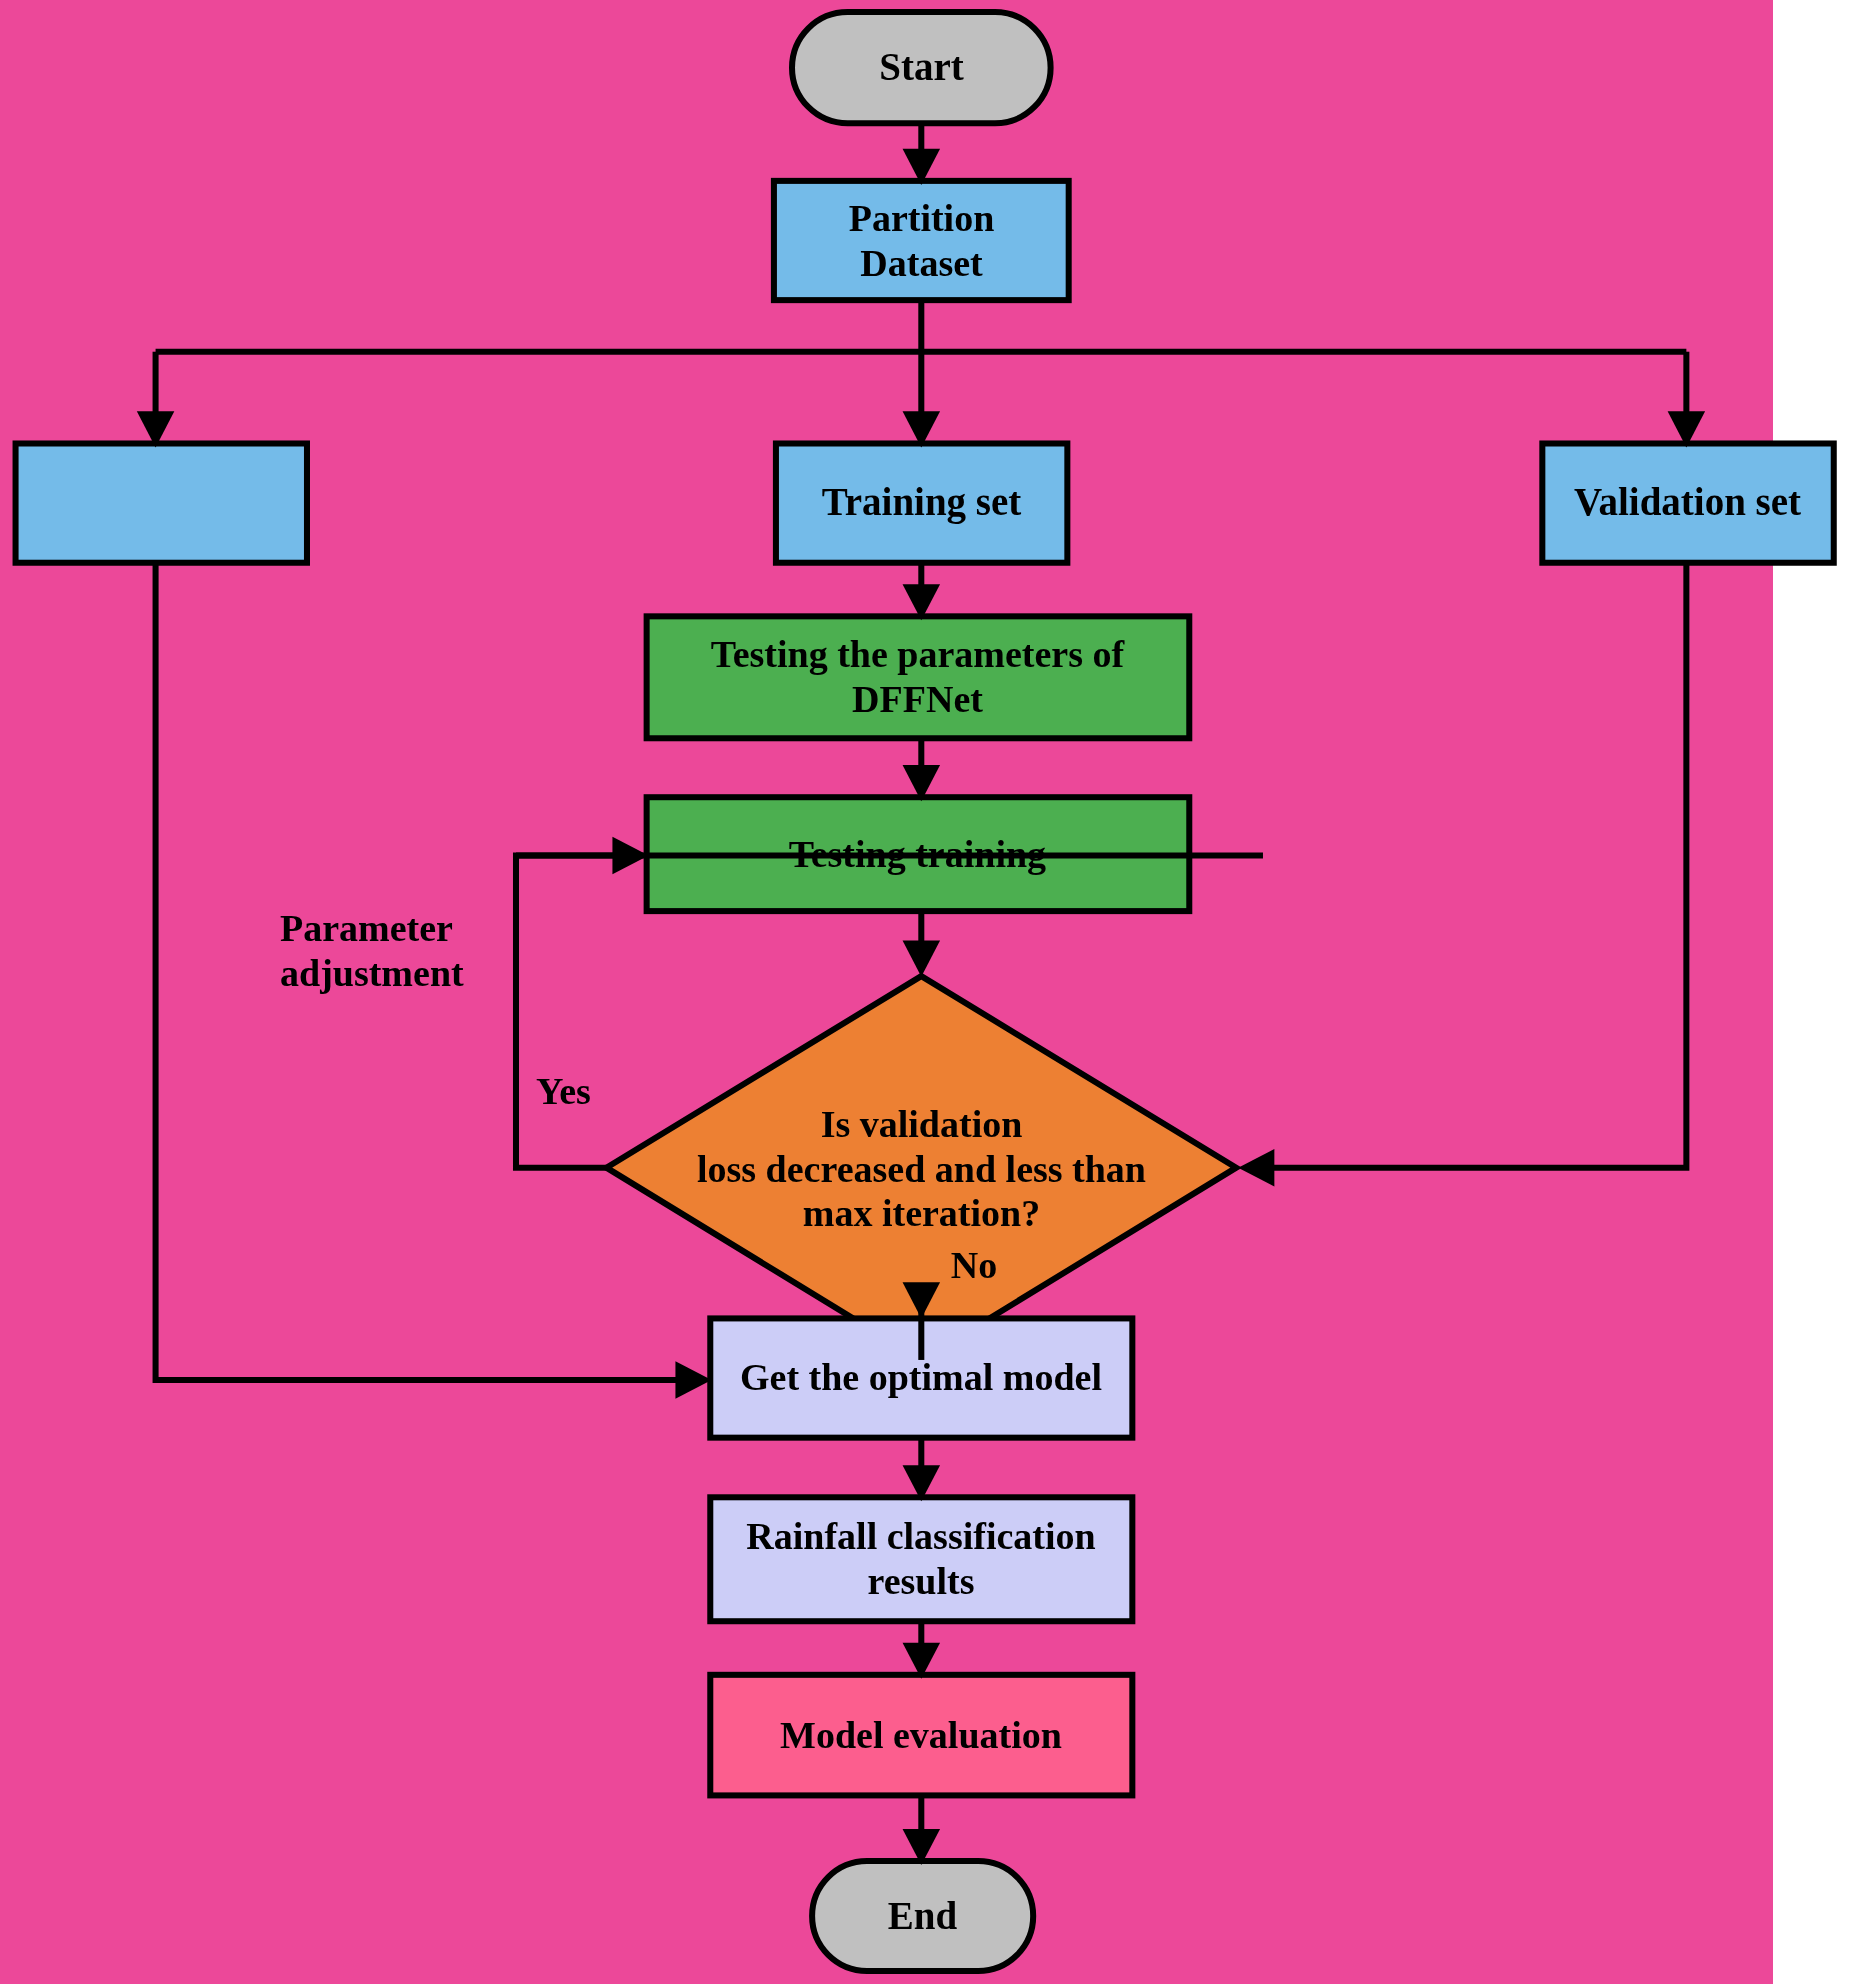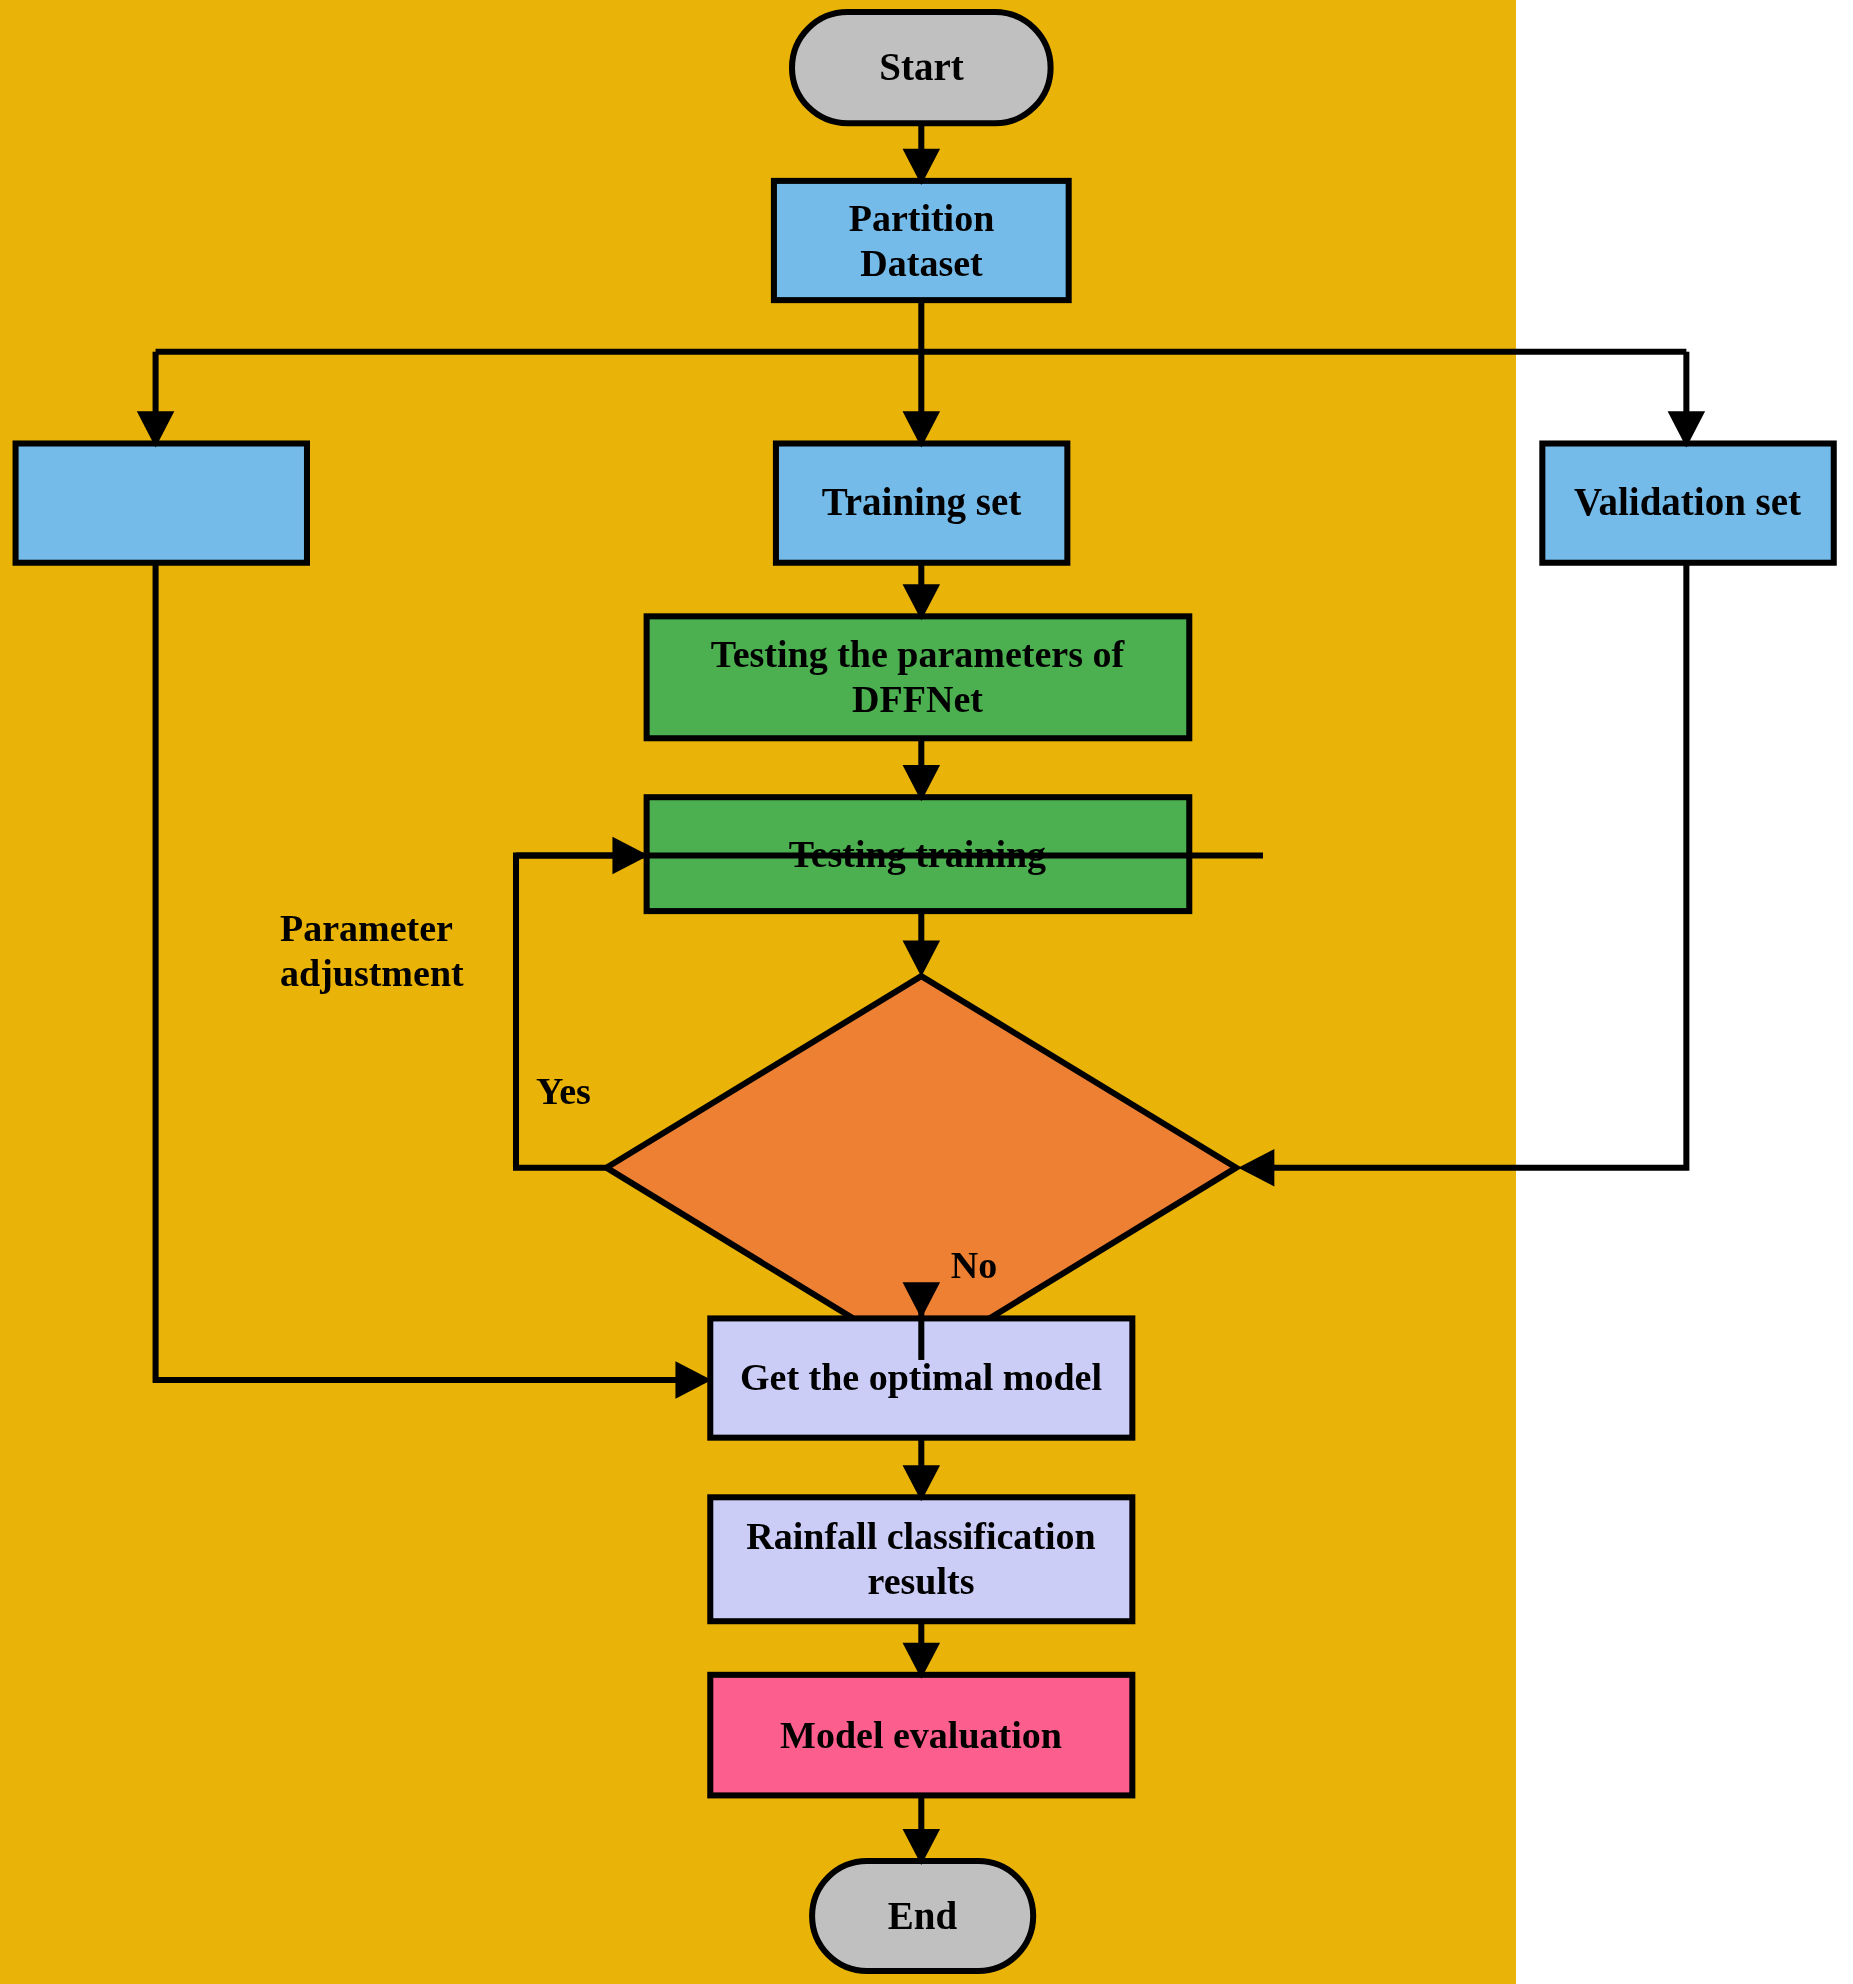--- a/index.html
+++ b/index.html
@@ -2,23 +2,23 @@
 <html style="font-size:10.7px"><head>
 <meta charset="utf-8">
 <style>
   html, body {
     margin: 0;
     padding: 0;
     background: #ffffff;
   }
   #stage {
     position: relative;
-    width: 1516px;
+    width: 1773px;
     height: 1985px;
-    background: #eab308;
+    background: #ec4899;
     font-family: "Liberation Serif", "DejaVu Serif", serif;
   }
   svg.flow {
     position: absolute;
     top: 0;
     left: 0;
     width: 1854px;
     height: 1985px;
   }
   .shape-fill { stroke: #000000; stroke-width: 9; }
@@ -132,20 +132,23 @@
 
   <div class="node-label" style="left:1542px; top:443px; width:291px; height:119px; font-size:39px;">Validation set</div>
 
   <div class="node-label" style="left:776px; top:443px; width:291px; height:119px; font-size:39px;">Training set</div>
 
   <div class="node-label" style="left:646px; top:616px; width:543px; height:122px; font-size:38px;">Testing the parameters of
 DFFNet</div>
 
   <div class="node-label" style="left:646px; top:797px; width:543px; height:114px; font-size:38px;">Testing training</div>
 
+  <div class="node-label" style="left:620px; top:1045px; width:603px; height:248px; font-size:38px;">Is validation
+loss decreased and less than
+max iteration?</div>
 
   <div class="node-label" style="left:710px; top:1318px; width:422px; height:119px; font-size:38px;">Get the optimal model</div>
 
   <div class="node-label" style="left:710px; top:1497px; width:422px; height:124px; font-size:38px;">Rainfall classification
 results</div>
 
   <div class="node-label" style="left:710px; top:1675px; width:422px; height:121px; font-size:38px;">Model evaluation</div>
 
   <div class="node-label" style="left:812px; top:1861px; width:221px; height:110px; font-size:39px;">End</div>
 

